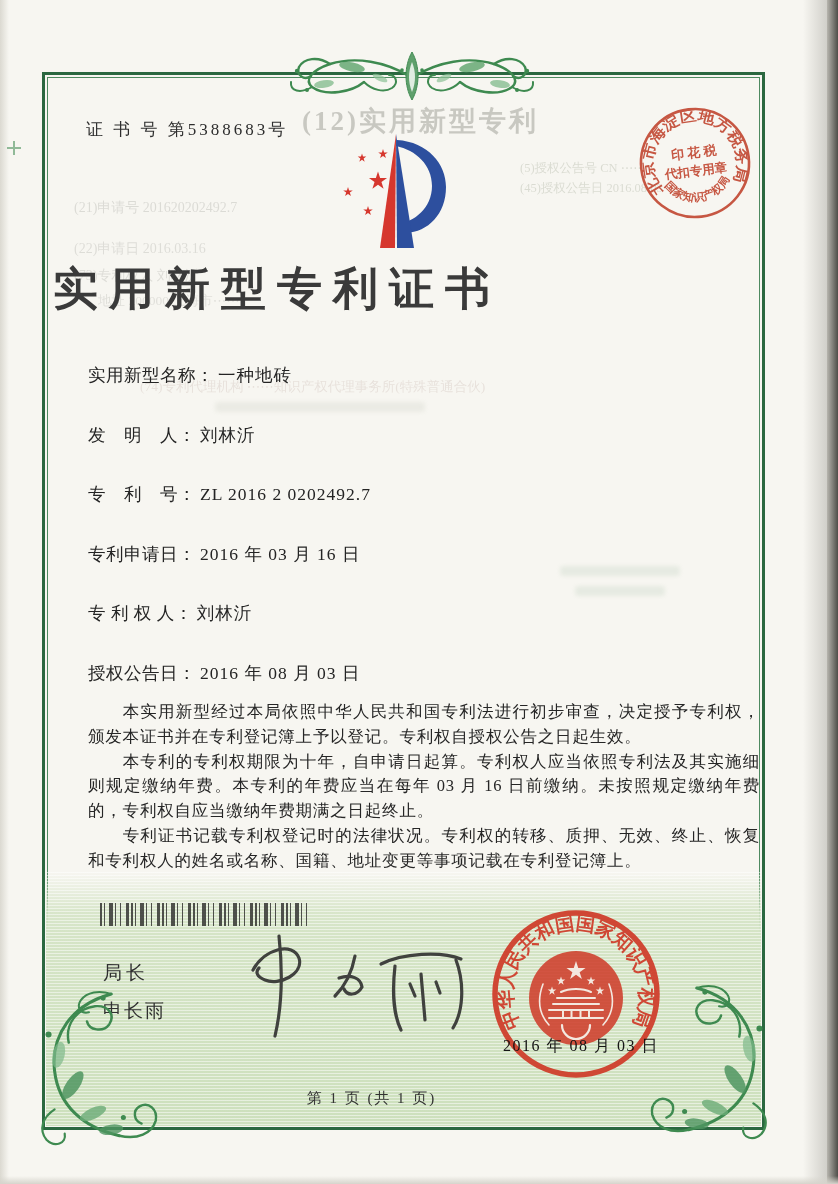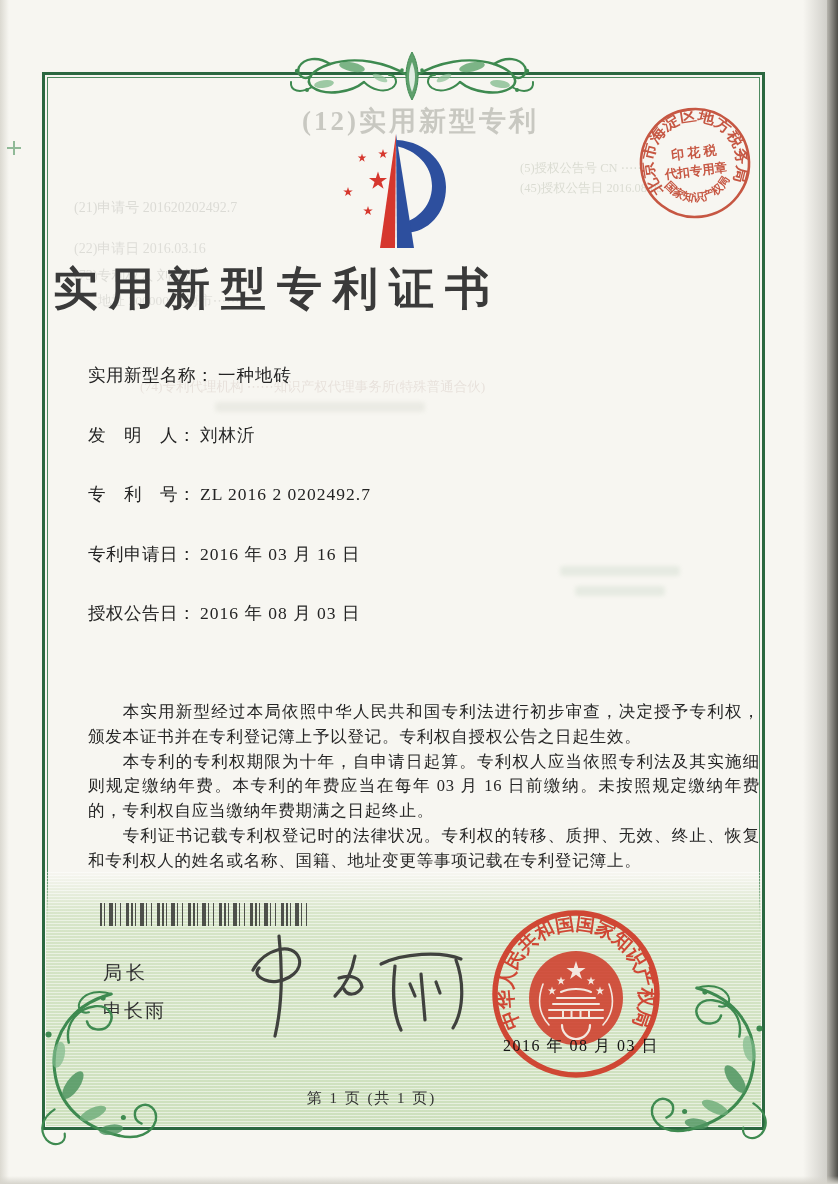--- a/index.html
+++ b/index.html
@@ -115,20 +115,21 @@
       <ellipse cx="182" cy="38" rx="8" ry="3" transform="rotate(-25 182 38)" fill="#8cc295" stroke="none" opacity=".7"></ellipse>
       <circle cx="265" cy="31" r="2.2" fill="#3e8a50" stroke="none"></circle>
       <circle cx="255" cy="50" r="2" fill="#3e8a50" stroke="none"></circle>
       <circle cx="160" cy="30" r="1.8" fill="#3e8a50" stroke="none"></circle>
     </g>
     <use href="#orn-half" transform="translate(300,0) scale(-1,1)"></use>
     <path d="M150,12 C142,26 142,46 150,60 C158,46 158,26 150,12 Z" fill="#5fa06c" stroke="#3e8a50" stroke-width="1"></path>
     <path d="M150,22 C146,32 146,42 150,52 C154,42 154,32 150,22 Z" fill="#eef5ee" opacity=".9"></path>
   </svg>
 
+  <div class="cert-no">证 书 号 第5388683号</div>
 
   <svg class="logo" width="130" height="120" viewBox="0 0 130 120">
     <defs>
       <path id="star5" d="M0,-10 L2.24,-3.09 9.51,-3.09 3.64,1.18 5.88,8.09 0,3.82 -5.88,8.09 -3.64,1.18 -9.51,-3.09 -2.24,-3.09 Z"></path>
     </defs>
     <path d="M61,8 C92,10 110,32 110,55 C110,82 92,100 70,101 C64,101 60,97 62,92 C78,90 96,76 96,54 C96,33 80,18 60,14 Z" fill="#2d4f9e"></path>
     <path d="M60,2 L44,116 L59,116 Z" fill="#d6372e"></path>
     <path d="M60,2 L61,116 L78,116 Z" fill="#2d4f9e"></path>
     <g fill="#d6372e">
       <use href="#star5" transform="translate(42,49) scale(0.95)"></use>
@@ -146,20 +147,23 @@
       <span class="f-label">实用新型名称：</span><span class="f-value">一种地砖</span>
     </div>
     <div class="field-row">
       <span class="f-label">发　明　人：</span><span class="f-value">刘林沂</span>
     </div>
     <div class="field-row">
       <span class="f-label">专　利　号：</span><span class="f-value">ZL 2016 2 0202492.7</span>
     </div>
     <div class="field-row">
       <span class="f-label">专利申请日：</span><span class="f-value">2016 年 03 月 16 日</span>
+    </div>
+    <div class="field-row">
+      <span class="f-label">专 利 权 人：</span><span class="f-value">刘林沂</span>
     </div>
     <div class="field-row">
       <span class="f-label">授权公告日：</span><span class="f-value">2016 年 08 月 03 日</span>
     </div>
   </div>
 
   <div class="paras">
     <p>本实用新型经过本局依照中华人民共和国专利法进行初步审查，决定授予专利权，颁发本证书并在专利登记簿上予以登记。专利权自授权公告之日起生效。</p>
     <p>本专利的专利权期限为十年，自申请日起算。专利权人应当依照专利法及其实施细则规定缴纳年费。本专利的年费应当在每年 03 月 16 日前缴纳。未按照规定缴纳年费的，专利权自应当缴纳年费期满之日起终止。</p>
     <p>专利证书记载专利权登记时的法律状况。专利权的转移、质押、无效、终止、恢复和专利权人的姓名或名称、国籍、地址变更等事项记载在专利登记簿上。</p>

